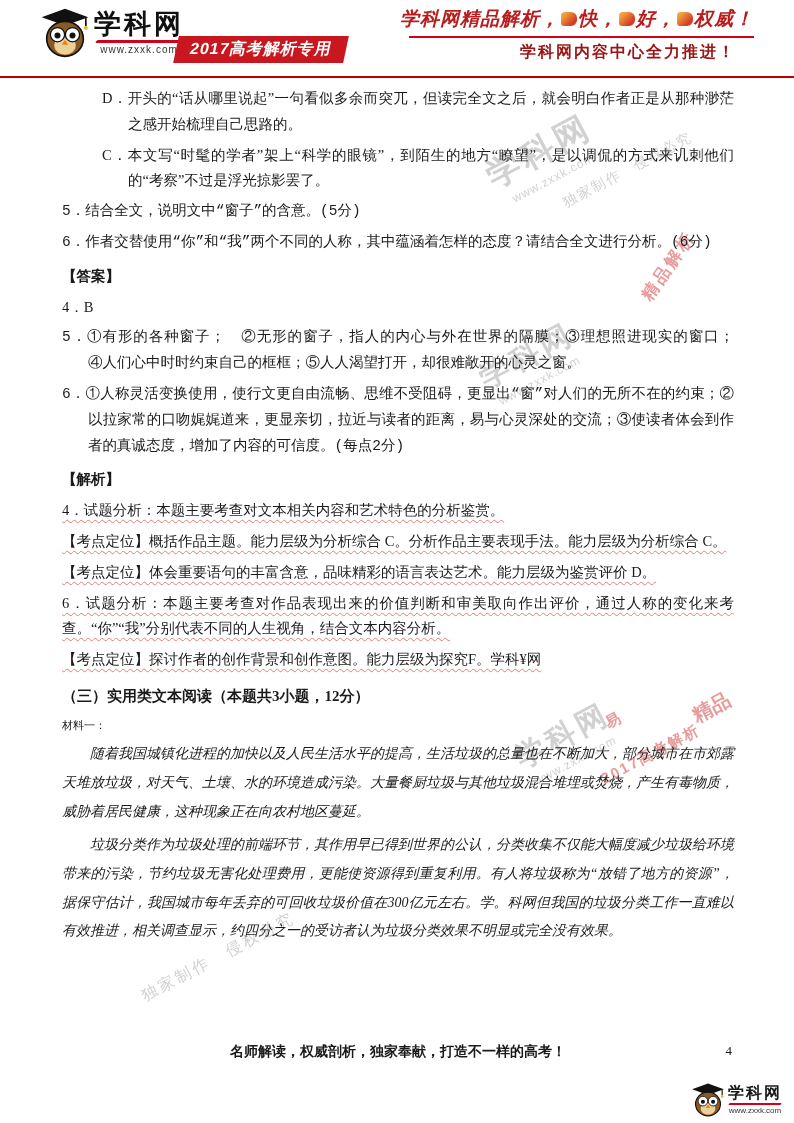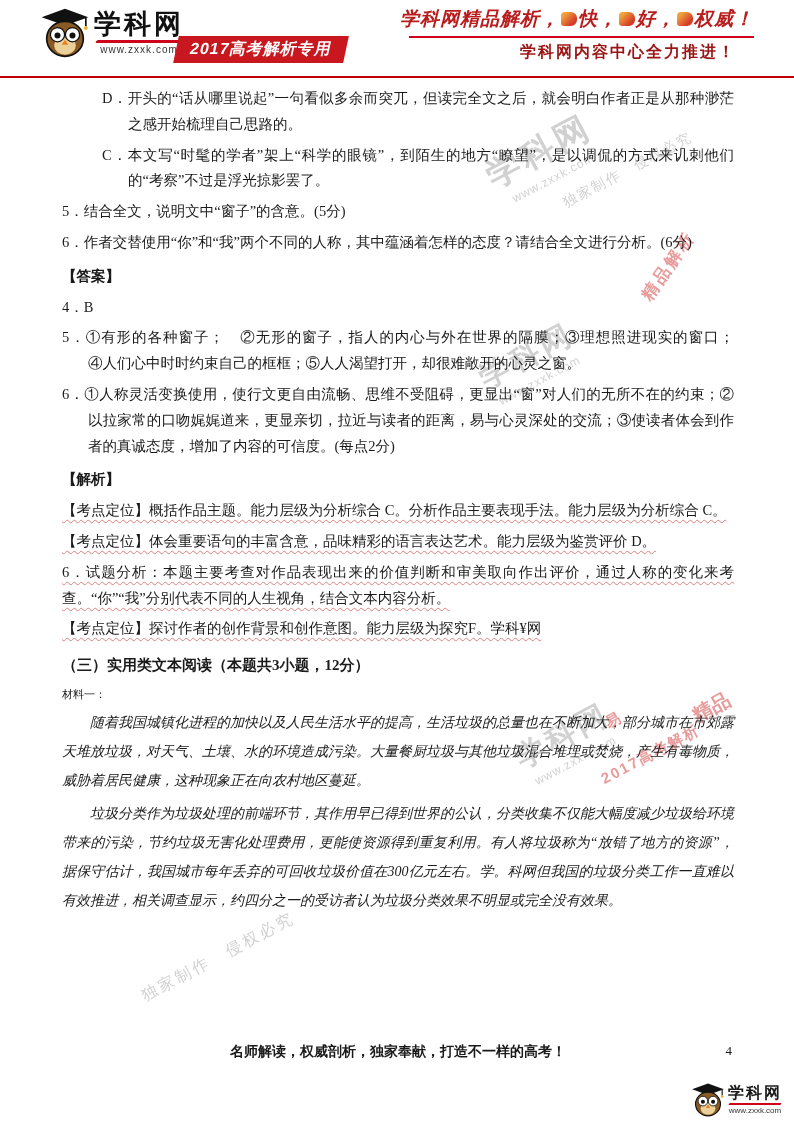--- a/index.html
+++ b/index.html
@@ -35,21 +35,21 @@
   .subslogan { position:absolute; right:18px; top:36px; color:#9a1515; font-weight:bold; font-size:16px; letter-spacing:2px; }
   .header-rule { position:absolute; top:76px; left:0; width:794px; height:0; border-top:2px solid #c00000; }
 
   
   .content {
     position:absolute; top:86px; left:62px; width:672px;
     font-size:14.5px; line-height:1.78; text-align:justify;
   }
   .content p { margin:0 0 5px 0; }
   .opt { margin-left:40px !important; padding-left:26px; text-indent:-26px; }
-  .hang { padding-left:26px; text-indent:-26px; }
+  .hang { padding-left:26px; text-indent:-26px;font-family:Liberation Mono, monospace; }
   .label-line { font-weight:bold; margin-top:8px !important; }
   .wavy { text-decoration:underline; text-decoration-style:wavy; text-decoration-color:#e08080; text-decoration-thickness:1px; text-underline-offset:4px; }
   .section-title { font-weight:bold; margin-top:10px !important; font-size:15px; }
   .material-label { font-size:11px; margin-top:6px !important; }
   .material { font-style:italic; text-indent:2em; line-height:2.05; font-size:14px; margin-top:2px !important; }
 
   
   .footer-slogan { position:absolute; top:1043px; left:62px; width:672px; text-align:center; font-weight:bold; font-size:14px;font-family:Liberation Serif, serif; }
   .page-number { position:absolute; top:1043px; right:62px; font-size:13px; }
   .corner-logo { position:absolute; right:12px; bottom:6px; display:flex; align-items:center; }
@@ -135,20 +135,21 @@
   <div class="content">
     <p class="opt">D．开头的“话从哪里说起”一句看似多余而突兀，但读完全文之后，就会明白作者正是从那种渺茫之感开始梳理自己思路的。</p>
     <p class="opt">C．本文写“时髦的学者”架上“科学的眼镜”，到陌生的地方“瞭望”，是以调侃的方式来讥刺他们的“考察”不过是浮光掠影罢了。</p>
     <p class="hang">5．结合全文，说明文中“窗子”的含意。(5分)</p>
     <p class="hang">6．作者交替使用“你”和“我”两个不同的人称，其中蕴涵着怎样的态度？请结合全文进行分析。(6分)</p>
     <p class="label-line">【答案】</p>
     <p>4．B</p>
     <p class="hang">5．①有形的各种窗子；　②无形的窗子，指人的内心与外在世界的隔膜；③理想照进现实的窗口；　　④人们心中时时约束自己的框框；⑤人人渴望打开，却很难敞开的心灵之窗。</p>
     <p class="hang">6．①人称灵活变换使用，使行文更自由流畅、思维不受阻碍，更显出“窗”对人们的无所不在的约束；②以拉家常的口吻娓娓道来，更显亲切，拉近与读者的距离，易与心灵深处的交流；③使读者体会到作者的真诚态度，增加了内容的可信度。(每点2分)</p>
     <p class="label-line">【解析】</p>
+    <p class="wavy">4．试题分析：本题主要考查对文本相关内容和艺术特色的分析鉴赏。</p>
     <p class="wavy">【考点定位】概括作品主题。能力层级为分析综合 C。分析作品主要表现手法。能力层级为分析综合 C。</p>
     <p class="wavy">【考点定位】体会重要语句的丰富含意，品味精彩的语言表达艺术。能力层级为鉴赏评价 D。</p>
     <p class="wavy">6．试题分析：本题主要考查对作品表现出来的价值判断和审美取向作出评价，通过人称的变化来考查。“你”“我”分别代表不同的人生视角，结合文本内容分析。</p>
     <p class="wavy">【考点定位】探讨作者的创作背景和创作意图。能力层级为探究F。学科¥网</p>
     <p class="section-title">（三）实用类文本阅读（本题共3小题，12分）</p>
     <p class="material-label">材料一：</p>
     <p class="material">随着我国城镇化进程的加快以及人民生活水平的提高，生活垃圾的总量也在不断加大，部分城市在市郊露天堆放垃圾，对天气、土壤、水的环境造成污染。大量餐厨垃圾与其他垃圾混合堆埋或焚烧，产生有毒物质，威胁着居民健康，这种现象正在向农村地区蔓延。</p>
     <p class="material">垃圾分类作为垃圾处理的前端环节，其作用早已得到世界的公认，分类收集不仅能大幅度减少垃圾给环境带来的污染，节约垃圾无害化处理费用，更能使资源得到重复利用。有人将垃圾称为“放错了地方的资源”，据保守估计，我国城市每年丢弃的可回收垃圾价值在300亿元左右。学。科网但我国的垃圾分类工作一直难以有效推进，相关调查显示，约四分之一的受访者认为垃圾分类效果不明显或完全没有效果。</p>
   </div>
 

